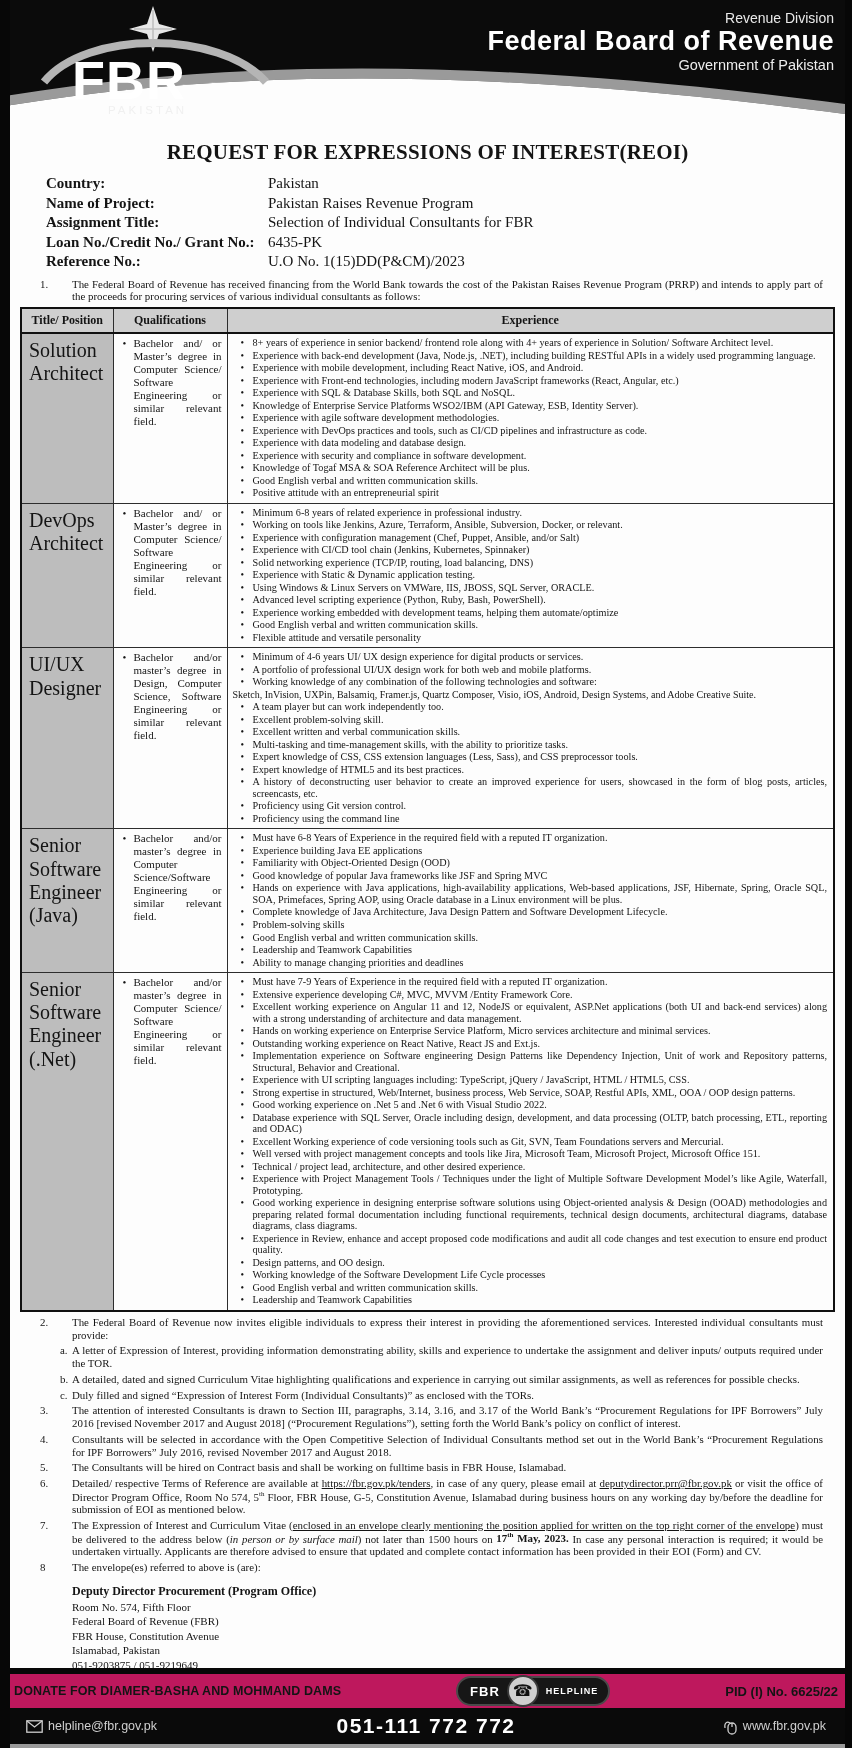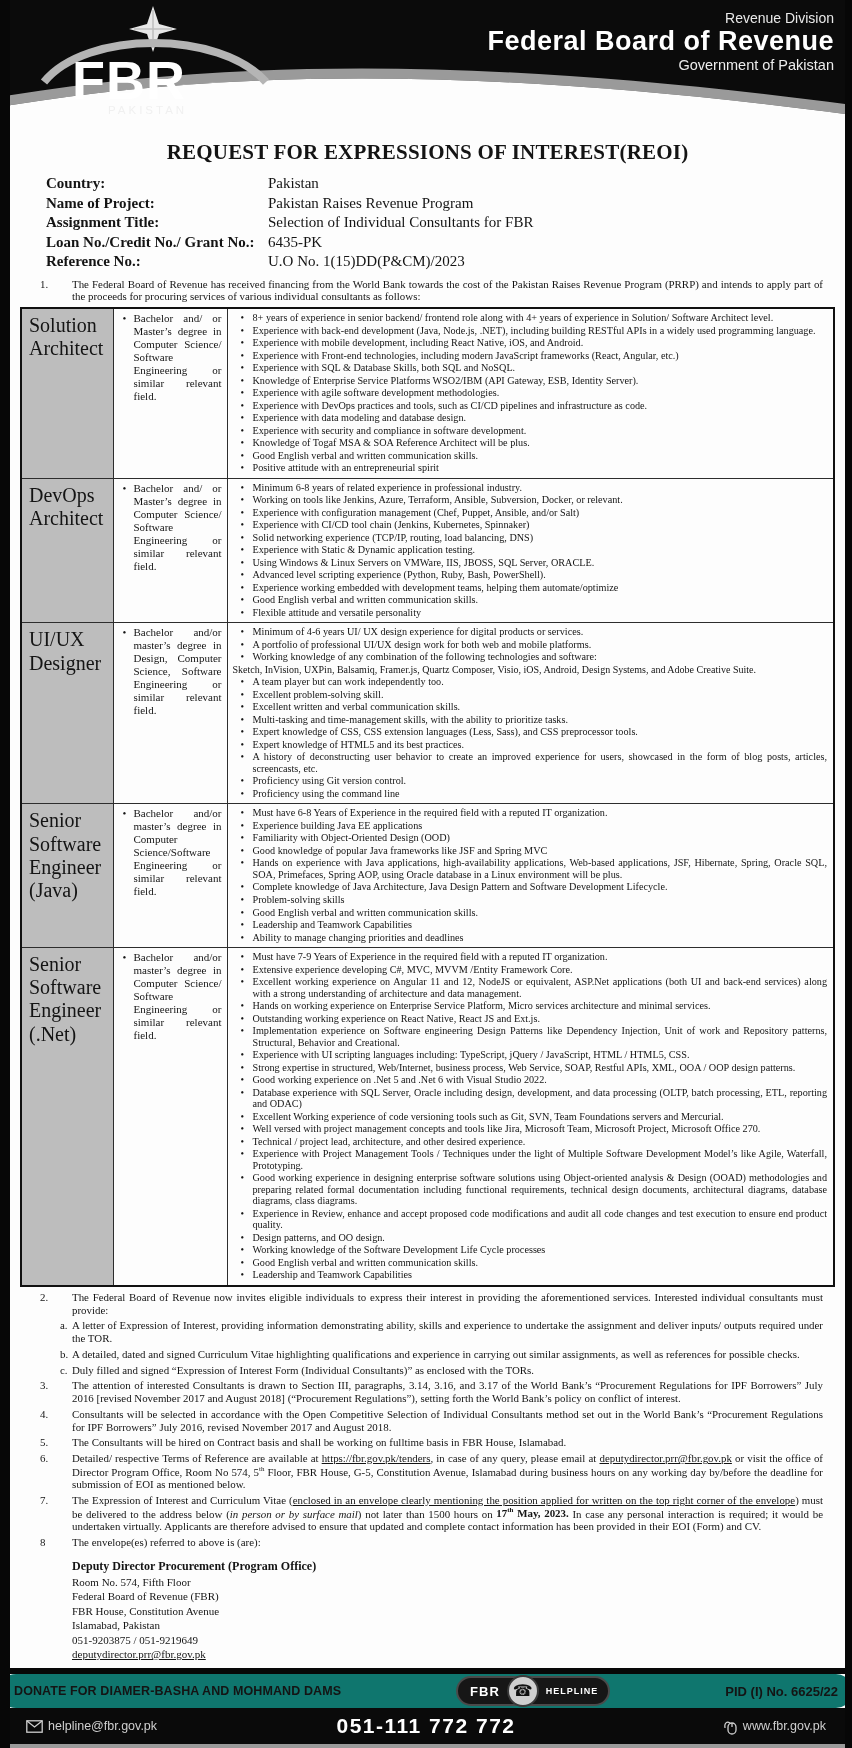--- a/index.html
+++ b/index.html
@@ -57,23 +57,23 @@
           padding-left:20px;text-indent:-20px;margin:1px 0;}
 
   
   .addr{margin:10px 0 0 62px;font-size:11px;line-height:1.32;}
   .addr-name{font-weight:bold;font-size:12px;}
   .addr-email{text-decoration:underline;cursor:pointer;}
 
   
   .ftr{position:absolute;left:0;right:0;bottom:0;margin:0 -7px 0 -10px;}
   .ftr-rule{height:6px;background:#070707;}
-  .donate-row{height:34px;background:#0f766e;display:flex;align-items:center;
+  .donate-row{height:34px;background:#be185d;display:flex;align-items:center;
               justify-content:space-between;padding:0 14px;
-              font-family:"Liberation Sans",sans-serif;border-radius:16px;}
+              font-family:"Liberation Sans",sans-serif;}
   .donate{font-weight:bold;font-size:12.5px;letter-spacing:.1px;}
   .pid{font-weight:bold;font-size:13px;}
   .hl-logo{display:flex;align-items:center;background:#161616;border:2px solid #4a4a4a;
            border-radius:16px;padding:2px 10px 2px 12px;height:22px;}
   .hl-fbr{color:#fff;font-weight:bold;font-size:13px;letter-spacing:1px;}
   .hl-circle{width:28px;height:28px;border-radius:50%;background:#cfcfcf;
              border:2px solid #3a3a3a;display:flex;align-items:center;justify-content:center;
              margin:0 7px;color:#111;font-size:16px;line-height:1;}
   .hl-text{color:#fff;font-weight:bold;font-size:9px;letter-spacing:1px;}
   .bar{height:36px;background:#0a0a0a;display:flex;align-items:center;
@@ -140,20 +140,25 @@
     <div class="txt">The Federal Board of Revenue has received financing from the World Bank towards the cost of the Pakistan Raises Revenue Program (PRRP) and intends to apply part of the proceeds for procuring services of various individual consultants as follows:</div>
   </div>
 
   <table class="jobs">
     <colgroup>
         <col class="c1">
         <col class="c2">
         <col class="c3">
       </colgroup>
     <tbody>
+        <tr>
+      <th>Title/ Position</th>
+      <th>Qualifications</th>
+      <th>Experience</th>
+    </tr>
     <tr>
       <td class="pos">Solution Architect</td>
       <td class="qual">
         <ul class="q">
               <li>Bachelor and/ or Master’s degree in Computer Science/ Software Engineering or similar relevant field.</li>
             </ul>
       </td>
       <td class="exp">
         <ul class="e">
               <li>8+ years of experience in senior backend/ frontend role along with 4+ years of experience in Solution/ Software Architect level.</li>
@@ -257,21 +262,21 @@
               <li>Extensive experience developing C#, MVC, MVVM /Entity Framework Core.</li>
               <li>Excellent working experience on Angular 11 and 12, NodeJS or equivalent, ASP.Net applications (both UI and back-end services) along with a strong understanding of architecture and data management.</li>
               <li>Hands on working experience on Enterprise Service Platform, Micro services architecture and minimal services.</li>
               <li>Outstanding working experience on React Native, React JS and Ext.js.</li>
               <li>Implementation experience on Software engineering Design Patterns like Dependency Injection, Unit of work and Repository patterns, Structural, Behavior and Creational.</li>
               <li>Experience with UI scripting languages including: TypeScript, jQuery / JavaScript, HTML / HTML5, CSS.</li>
               <li>Strong expertise in structured, Web/Internet, business process, Web Service, SOAP, Restful APIs, XML, OOA / OOP design patterns.</li>
               <li>Good working experience on .Net 5 and .Net 6 with Visual Studio 2022.</li>
               <li>Database experience with SQL Server, Oracle including design, development, and data processing (OLTP, batch processing, ETL, reporting and ODAC)</li>
               <li>Excellent Working experience of code versioning tools such as Git, SVN, Team Foundations servers and Mercurial.</li>
-              <li>Well versed with project management concepts and tools like Jira, Microsoft Team, Microsoft Project, Microsoft Office 270.</li>
+              <li>Well versed with project management concepts and tools like Jira, Microsoft Team, Microsoft Project, Microsoft Office 151.</li>
               <li>Technical / project lead, architecture, and other desired experience.</li>
               <li>Experience with Project Management Tools / Techniques under the light of Multiple Software Development Model’s like Agile, Waterfall, Prototyping.</li>
               <li>Good working experience in designing enterprise software solutions using Object-oriented analysis &amp; Design (OOAD) methodologies and preparing related formal documentation including functional requirements, technical design documents, architectural diagrams, database diagrams, class diagrams.</li>
               <li>Experience in Review, enhance and accept proposed code modifications and audit all code changes and test execution to ensure end product quality.</li>
               <li>Design patterns, and OO design.</li>
               <li>Working knowledge of the Software Development Life Cycle processes</li>
               <li>Good English verbal and written communication skills.</li>
               <li>Leadership and Teamwork Capabilities</li>
             </ul>
       </td>

